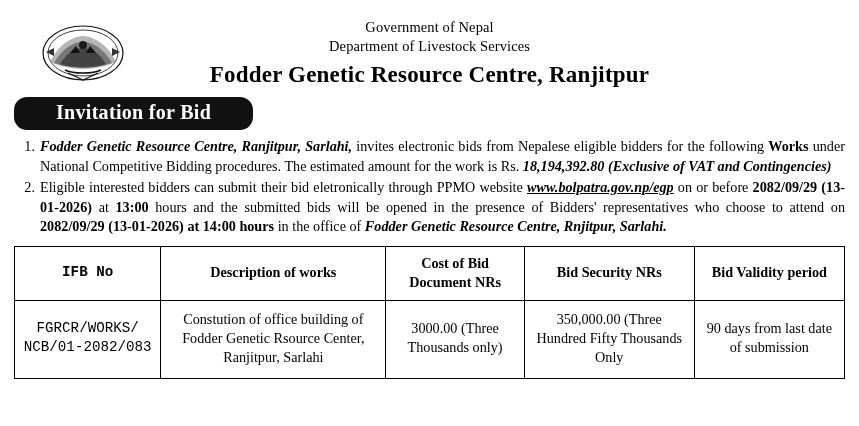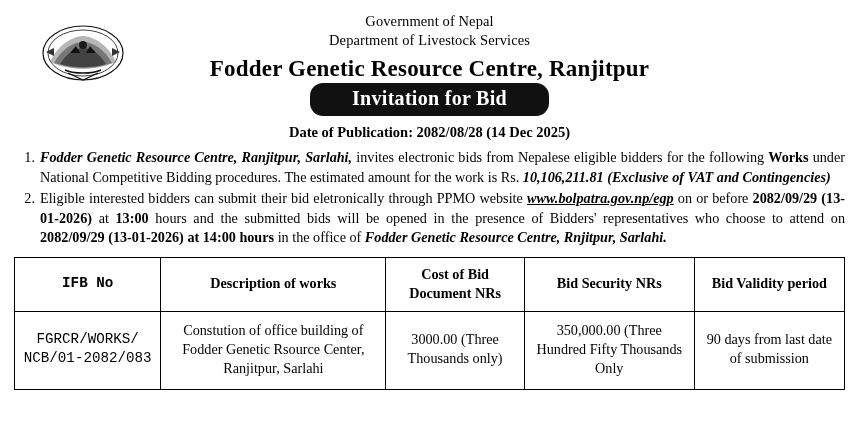--- a/index.html
+++ b/index.html
@@ -12,21 +12,21 @@
     background: #ffffff;
     font-family: "Liberation Serif", serif;
     color: #000000;
     overflow: hidden;
   }
   .page {
     position: relative;
     width: 859px;
     height: 316px;
     box-sizing: border-box;
-    padding: 0 14px 0 14px;
+    padding: 6px 14px 0 14px;
   }
   .emblem {
     position: absolute;
     left: 40px;
     top: 22px;
     width: 86px;
     height: 62px;
   }
   .emblem svg { display: block; }
 
@@ -40,22 +40,22 @@
     letter-spacing: 0.1px;
   }
   .org-title {
     margin-top: 7px;
     font-size: 23px;
     font-weight: bold;
     letter-spacing: 0.2px;
   }
   .invite-wrap {
     display: flex;
-    justify-content: center;
-    margin-top: 1px;
+    justify-content: flex-start;
+    margin-top: 9px;
   }
   .invite-banner {
     background: #111111;
     color: #ffffff;
     font-size: 20px;
     font-weight: bold;
     padding: 4px 42px 6px 42px;
     border-radius: 13px;
     letter-spacing: 0.3px;
   }
@@ -144,28 +144,27 @@
     </svg>
   </div>
 
   <div class="header-block">
     <div class="gov-line">Government of Nepal</div>
     <div class="gov-line">Department of Livestock Services</div>
     <div class="org-title">Fodder Genetic Resource Centre, Ranjitpur</div>
     <div class="invite-wrap">
       <div class="invite-banner">Invitation for Bid</div>
     </div>
-    <div class="pub-date">Date of Publication: 2082/08/28 (14 Dec 2025)</div>
   </div>
 
   <div class="clauses">
 
     <div class="clause">
       <div class="clause-num">1.</div>
-      <div class="clause-body"><span class="bi">Fodder Genetic Resource Centre, Ranjitpur, Sarlahi,</span><span>  invites electronic bids from Nepalese eligible bidders for the following </span><b>Works</b><span> under National Competitive Bidding procedures. The estimated amount for the work is Rs. </span><span class="bi">10,106,211.81 (Exclusive of VAT and Contingencies)</span></div>
+      <div class="clause-body"><span class="bi">Fodder Genetic Resource Centre, Ranjitpur, Sarlahi,</span><span>  invites electronic bids from Nepalese eligible bidders for the following </span><b>Works</b><span> under National Competitive Bidding procedures. The estimated amount for the work is Rs. </span><span class="bi">18,194,392.80 (Exclusive of VAT and Contingencies)</span></div>
     </div>
 
     <div class="clause">
       <div class="clause-num">2.</div>
       <div class="clause-body"><span>Eligible interested bidders can submit their bid eletronically through PPMO website </span><span class="link">www.bolpatra.gov.np/egp</span><span> on or before </span><b>2082/09/29 (13-01-2026)</b><span> at </span><b>13:00</b><span> hours and the submitted bids will be opened in the presence of Bidders' representatives who choose to attend on </span><b>2082/09/29 (13-01-2026) at 14:00 hours</b><span> in the office of </span><span class="bi">Fodder Genetic Resource Centre, Rnjitpur, Sarlahi.</span></div>
     </div>
 
   </div>
 
   <table class="bid-table">

